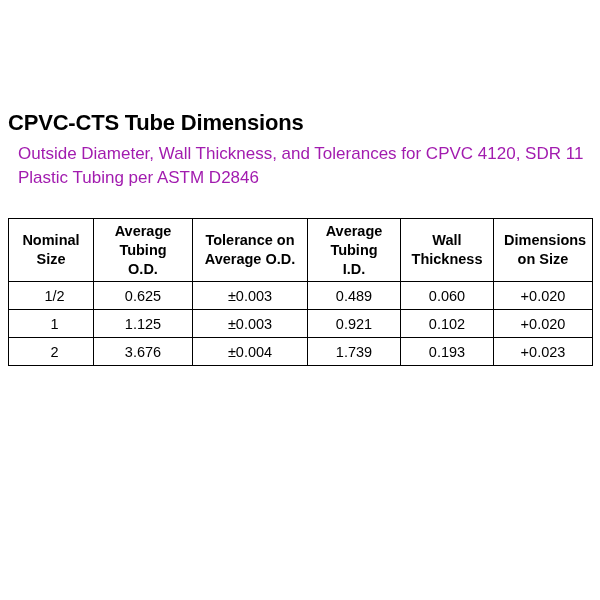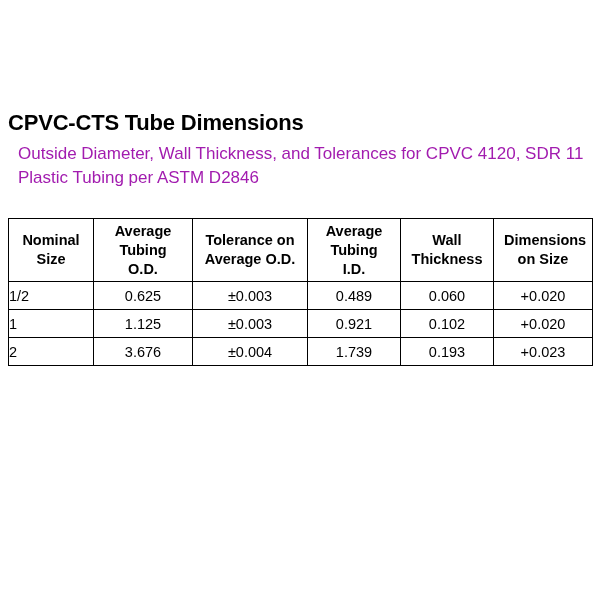--- a/index.html
+++ b/index.html
@@ -63,21 +63,22 @@
     height: 58px;
     line-height: 19px;
     padding: 2px 10px;
     border-radius: 14px;
   }
   table.dims tbody td {
     height: 27px;
     font-weight: normal;
   }
   table.dims tbody td.size-cell {
-    text-align: left;
+    text-align: center;
+    padding-left: 7px;
   }
   .frac {
     display: inline-block;
     font-size: 11px;
     line-height: 1;
     position: relative;
     top: -1px;
   }
   .frac sup { font-size: 11px; vertical-align: 0.35em; }
   .frac sub { font-size: 11px; vertical-align: 0em; }

